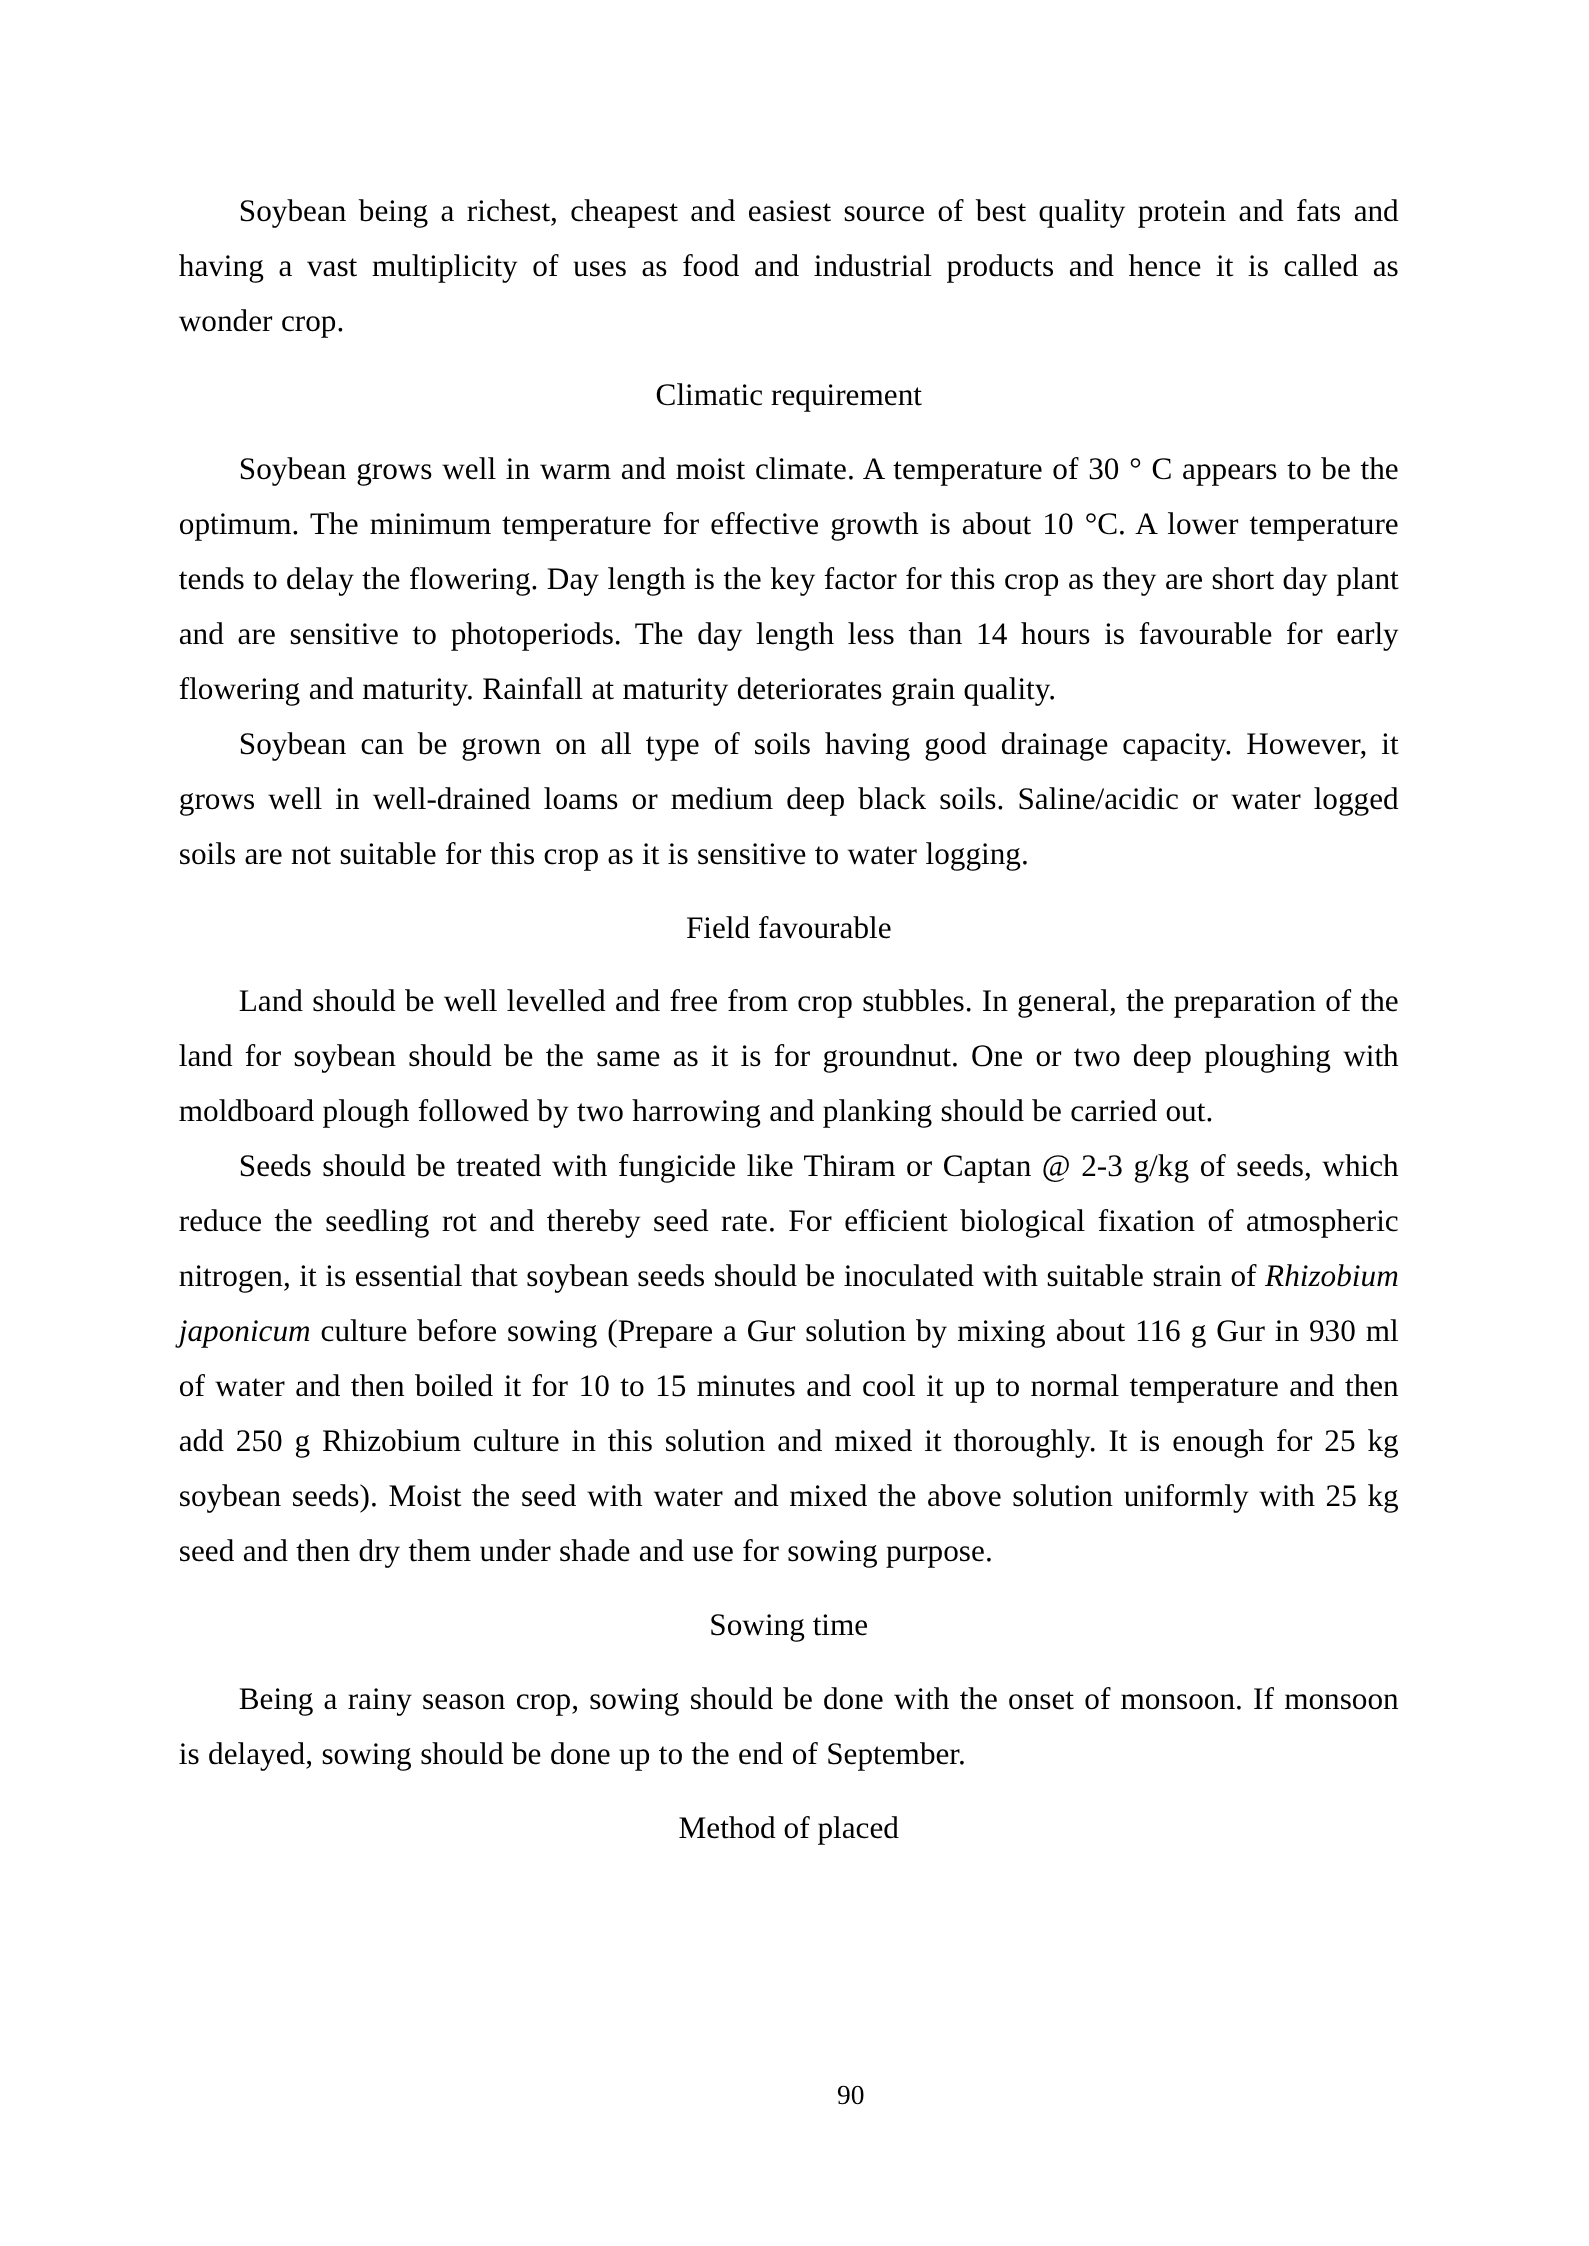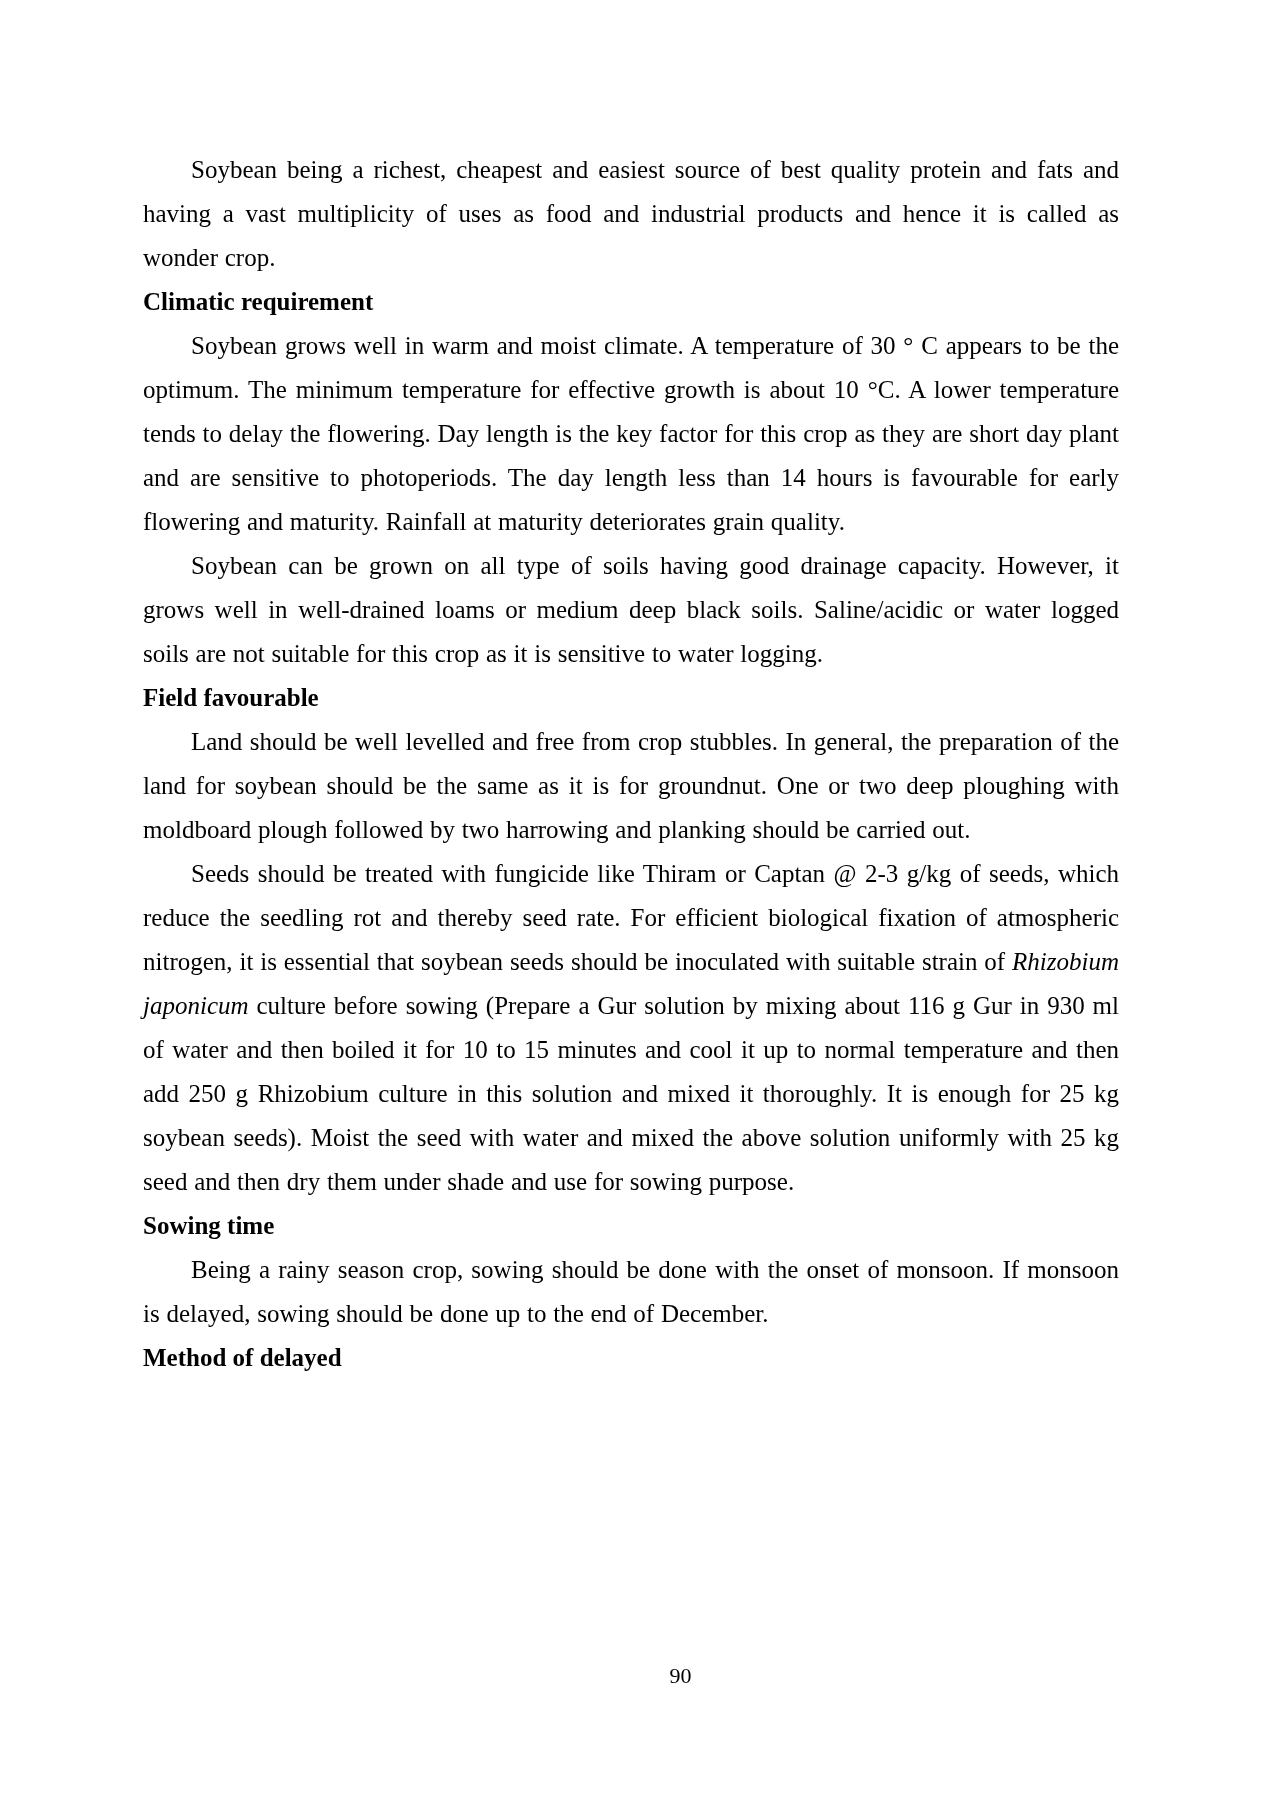--- a/index.html
+++ b/index.html
@@ -24,25 +24,25 @@
   }
   .body-par {
     margin: 0;
     font-size: 25px;
     line-height: 44px;
     text-align: justify;
     text-indent: 48px;
     word-spacing: 0.5px;
   }
   .heading {
-    margin: 0;
+    margin: 15px;
     font-size: 25px;
     line-height: 44px;
-    font-weight: bold;
-    text-align: left;
+    font-weight: normal;
+    text-align: center;
   }
   .italic {
     font-style: italic;
   }
   .page-number {
     position: absolute;
     top: 1654px;
     left: 0;
     width: 100%;
     text-align: center;
@@ -63,20 +63,20 @@
     <p class="body-par">Soybean grows well in warm and moist climate. A temperature of 30 ° C appears to be the optimum. The minimum temperature for effective growth is about 10 °C. A lower temperature tends to delay the flowering. Day length is the key factor for this crop as they are short day plant and are sensitive to photoperiods. The day length less than 14 hours is favourable for early flowering and maturity. Rainfall at maturity deteriorates grain quality.</p>
 
     <p class="body-par">Soybean can be grown on all type of soils having good drainage capacity. However, it grows well in well-drained loams or medium deep black soils. Saline/acidic or water logged soils are not suitable for this crop as it is sensitive to water logging.</p>
 
     <h2 class="heading">Field favourable</h2>
     <p class="body-par">Land should be well levelled and free from crop stubbles. In general, the preparation of the land for soybean should be the same as it is for groundnut.  One or two deep ploughing with moldboard plough followed by two harrowing and planking should be carried out.</p>
 
     <p class="body-par"><span>Seeds should be treated with fungicide like Thiram or Captan @ 2-3 g/kg of seeds, which reduce the seedling rot and thereby seed rate. For efficient biological fixation of atmospheric nitrogen, it is essential that soybean seeds should be inoculated with suitable strain of </span><span class="italic">Rhizobium japonicum</span><span> culture before sowing (Prepare a Gur solution by mixing about 116 g Gur in 930 ml of water and then boiled it for 10 to 15 minutes and cool it up to normal temperature and then add 250 g Rhizobium culture in this solution and mixed it thoroughly. It is enough for 25 kg soybean seeds).  Moist the seed with water and mixed the above solution uniformly with 25 kg seed and then dry them under shade and use for sowing purpose.</span></p>
 
     <h2 class="heading">Sowing time</h2>
-    <p class="body-par">Being a rainy season crop, sowing should be done with the onset of monsoon. If monsoon is delayed, sowing should be done up to the end of December.</p>
+    <p class="body-par">Being a rainy season crop, sowing should be done with the onset of monsoon. If monsoon is delayed, sowing should be done up to the end of September.</p>
 
-    <h2 class="heading">Method of delayed</h2>
+    <h2 class="heading">Method of placed</h2>
 
   </div>
 
   <div class="page-number">90</div>
 </div>
 
 </body></html>

